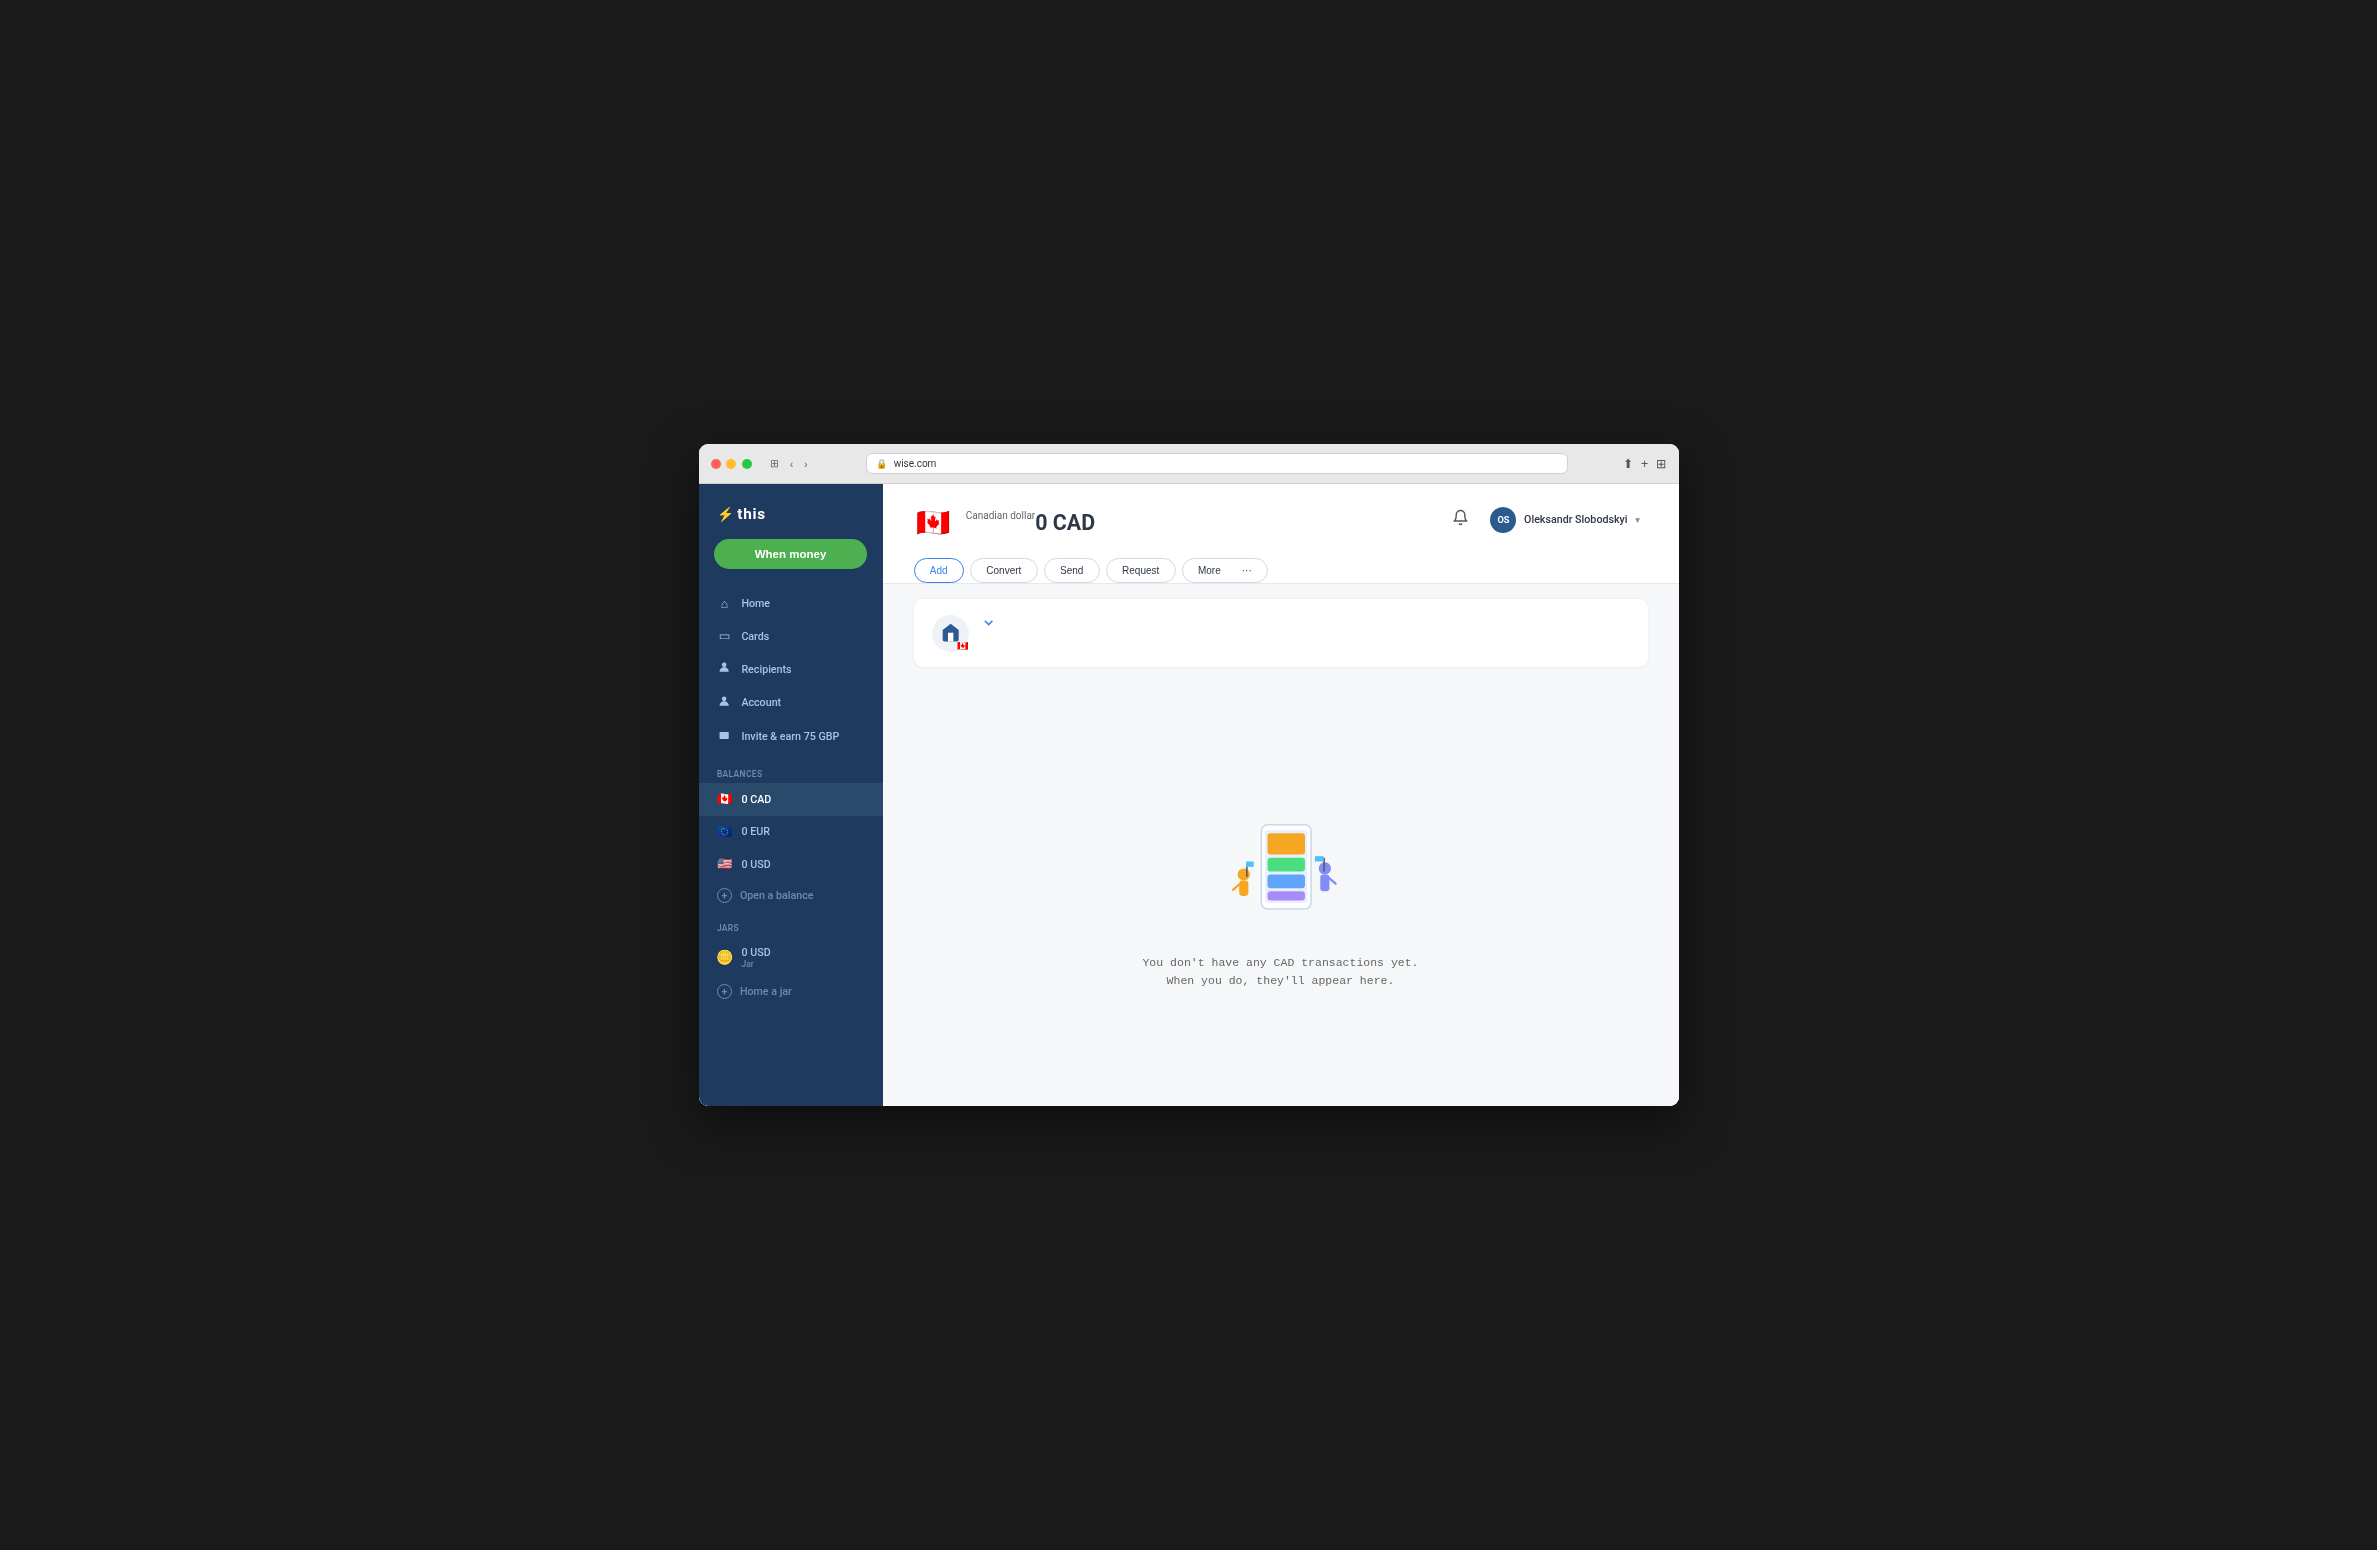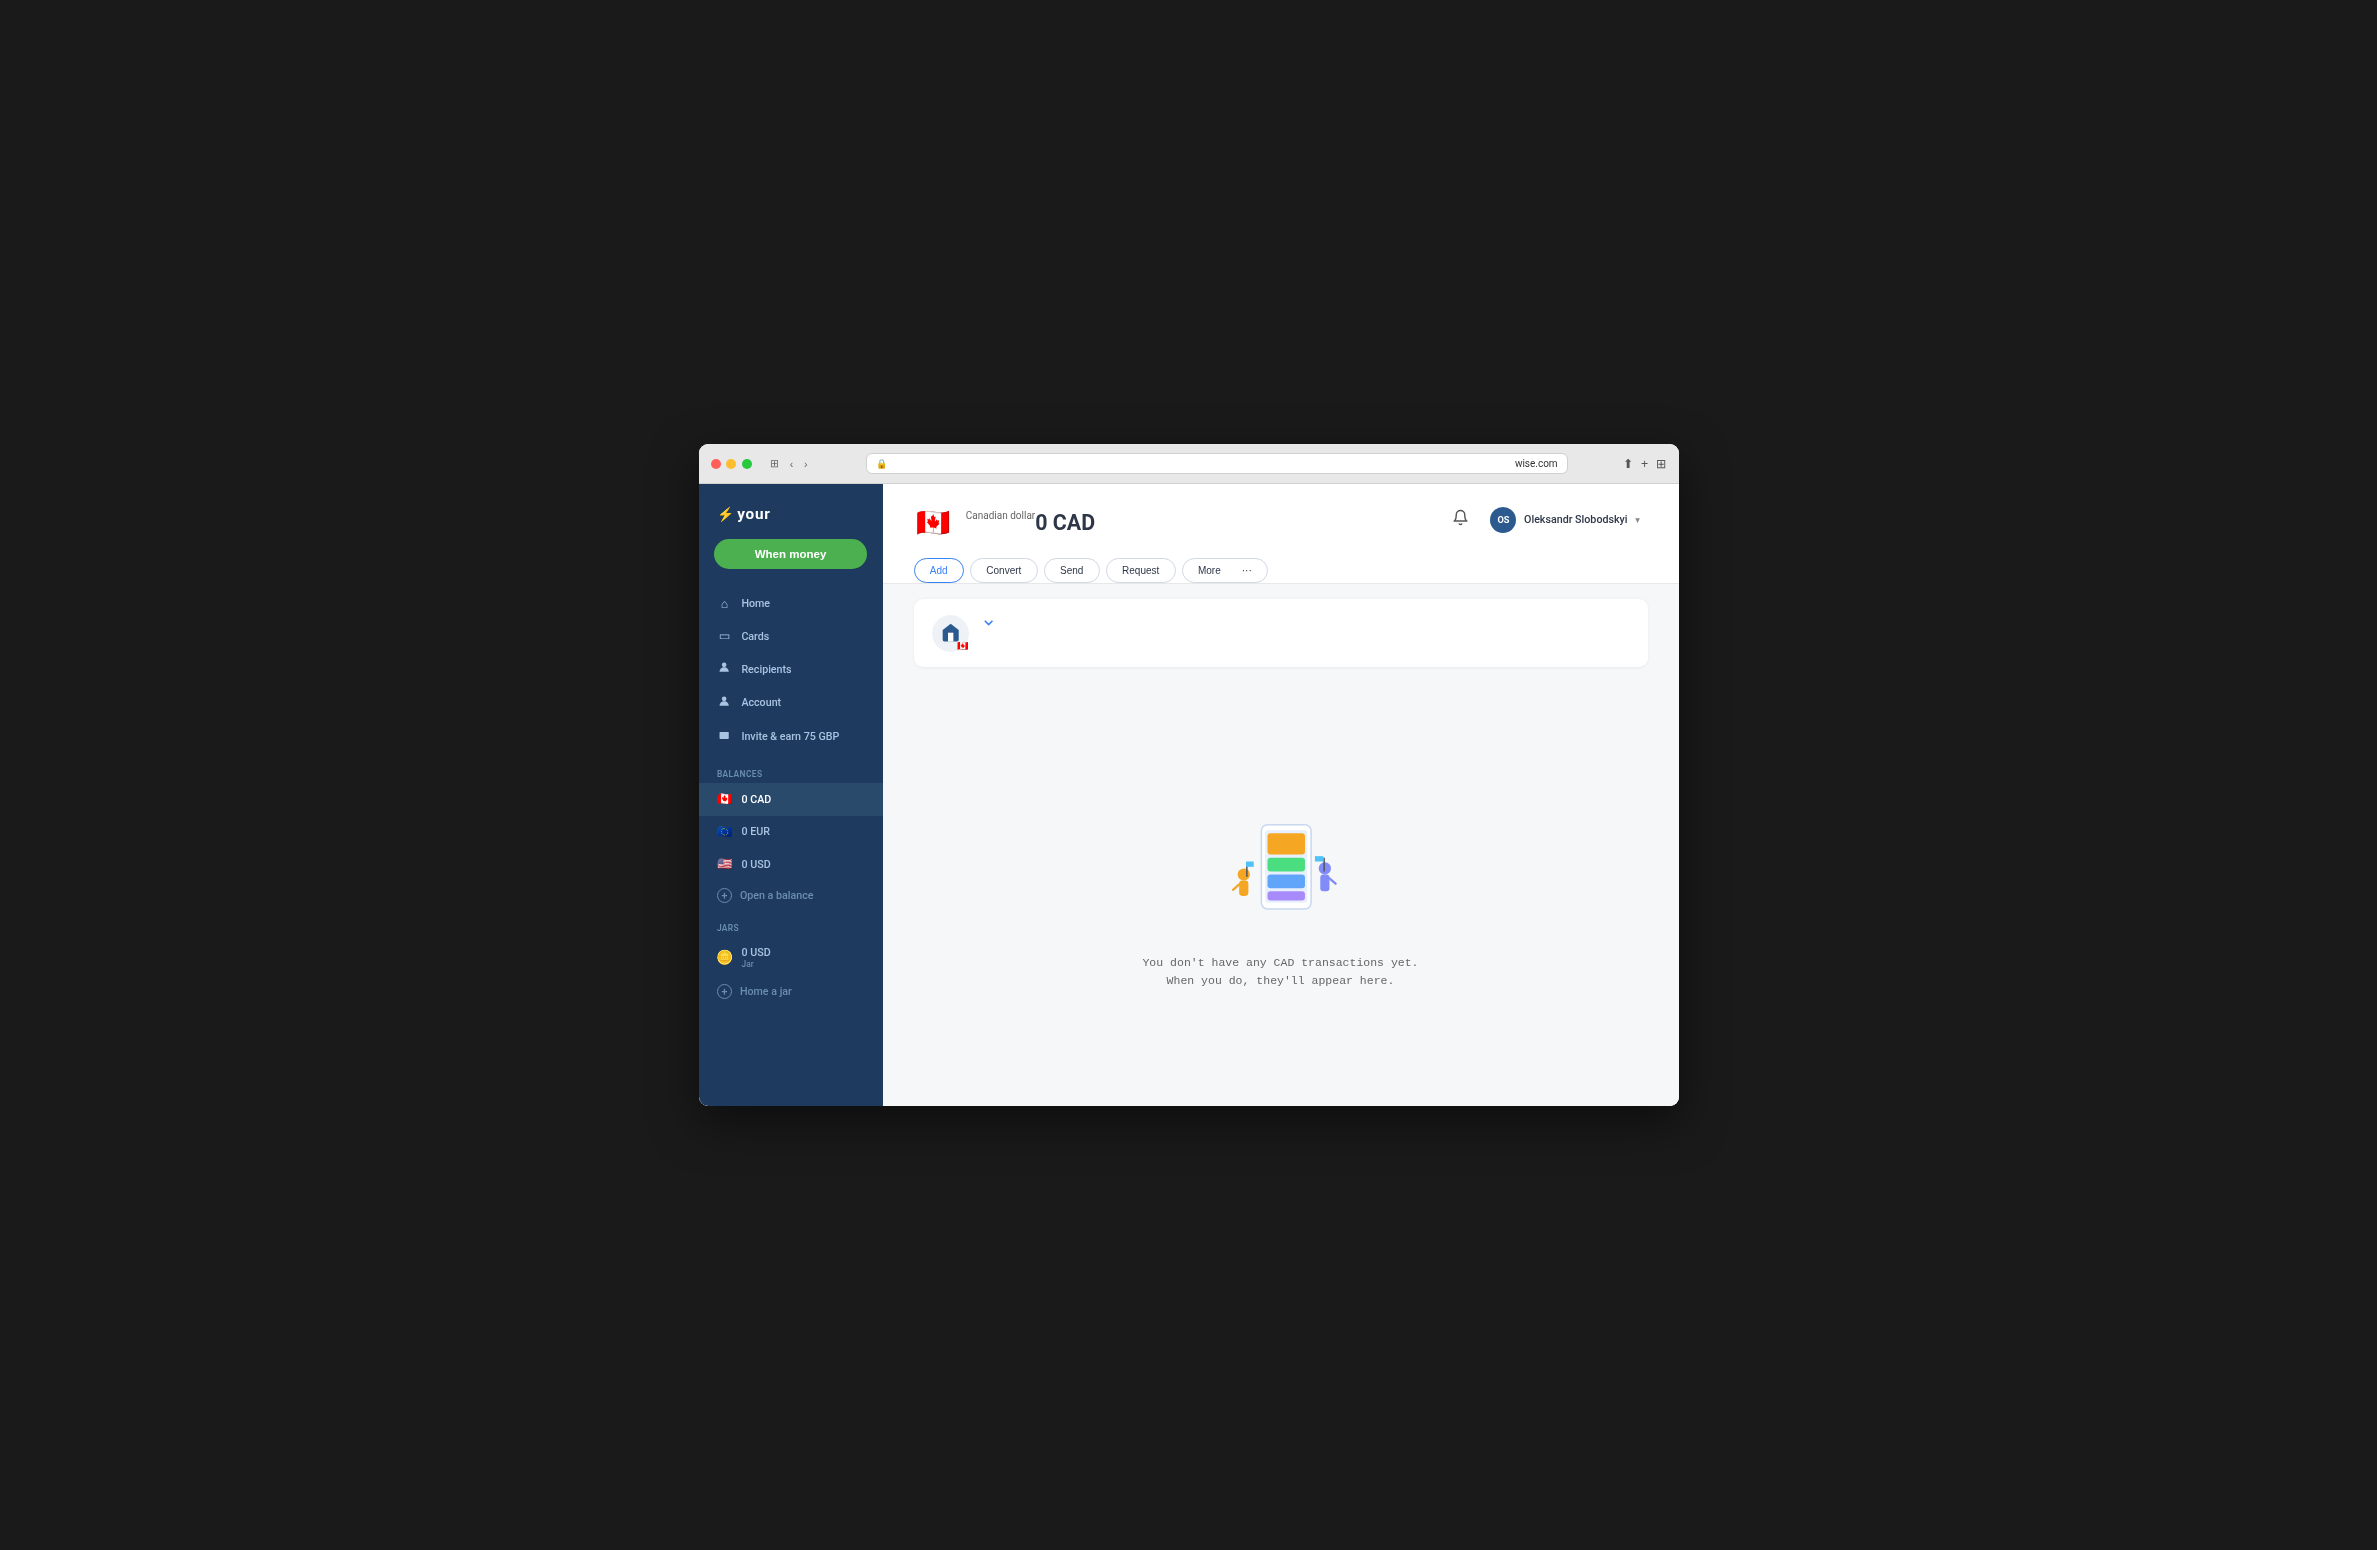--- a/index.html
+++ b/index.html
@@ -76,21 +76,21 @@
 
     .address-bar-icon {
       color: #666;
       font-size: 9.2px;
     }
 
     .address-bar-url {
       color: #333;
       font-size: 10px;
       flex: 1;
-      text-align: right;
+      text-align: left;
     }
 
     .browser-actions {
       display: flex;
       gap: 7.7px;
       align-items: center;
     }
 
     .browser-action-btn {
       background: none;
@@ -476,21 +476,21 @@
       <button class="browser-action-btn">⊞</button>
     </div>
   </div>
 
   <div class="app-container">
 
     <aside class="sidebar">
       <div class="sidebar-logo">
         <div class="wise-logo">
           <span style="color:#4fc3f7; font-size:13.8px;">⚡</span>
-          <span style="font-size:15.3px; letter-spacing:0.8px;">your</span>
+          <span style="font-size:15.3px; letter-spacing:0.8px;">this</span>
         </div>
       </div>
 
       <button class="send-money-btn">When money</button>
 
       <nav class="nav-section">
         <div class="nav-item">
           <span class="nav-icon">⌂</span>
           <span>Home</span>
         </div>

